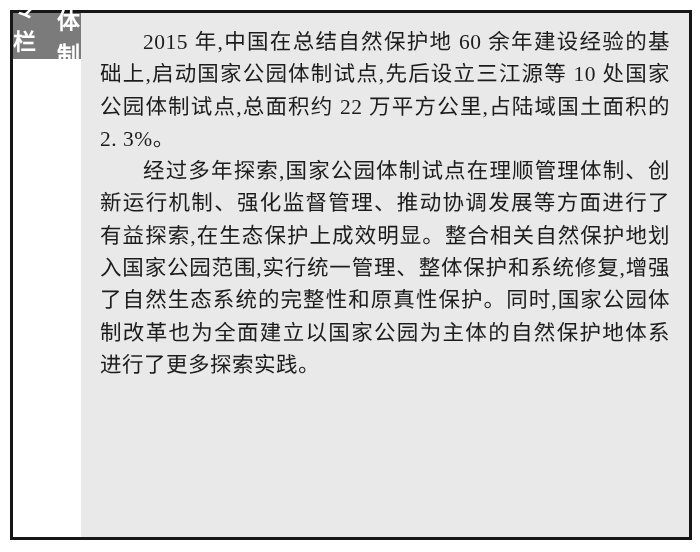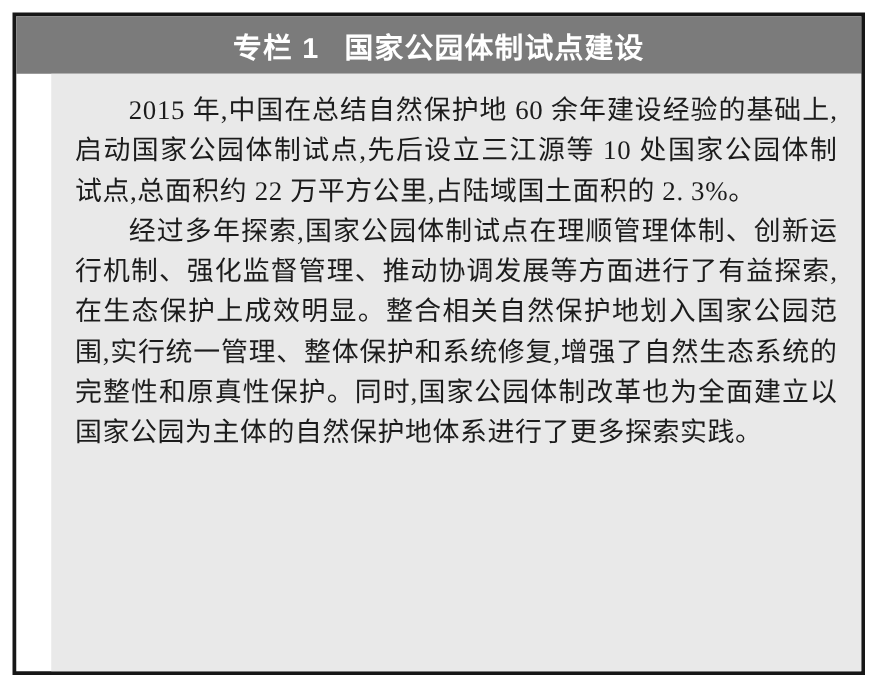--- a/index.html
+++ b/index.html
@@ -16,21 +16,21 @@
   }
   .column-box {
     position: absolute;
     left: 10px;
     top: 10px;
     width: 682px;
     height: 530px;
     box-sizing: border-box;
     border: 3px solid #161616;
     display: flex;
-    flex-direction: column;
+    flex-direction: row;
   }
   .box-header {
     height: 46px;
     flex: 0 0 46px;
     background: #7b7b7b;
     color: #ffffff;
     display: flex;
     align-items: center;
     justify-content: center;
     font-family: "Liberation Sans", sans-serif;
@@ -42,21 +42,20 @@
     margin-right: 20px;
   }
   .box-body {
     flex: 1 1 auto;
     background: #e9e9e9;
     color: #1c1c1c;
     padding: 13px 19px 0 19px;
     font-size: 21.5px;
     line-height: 32.3px;
     overflow: hidden;
-    margin-left: 28px;
   }
   .box-body p {
     margin: 0;
     text-indent: 2em;
     text-align: justify;
     text-justify: inter-character;
     letter-spacing: 0.5px;
   }
 </style>
 </head>

